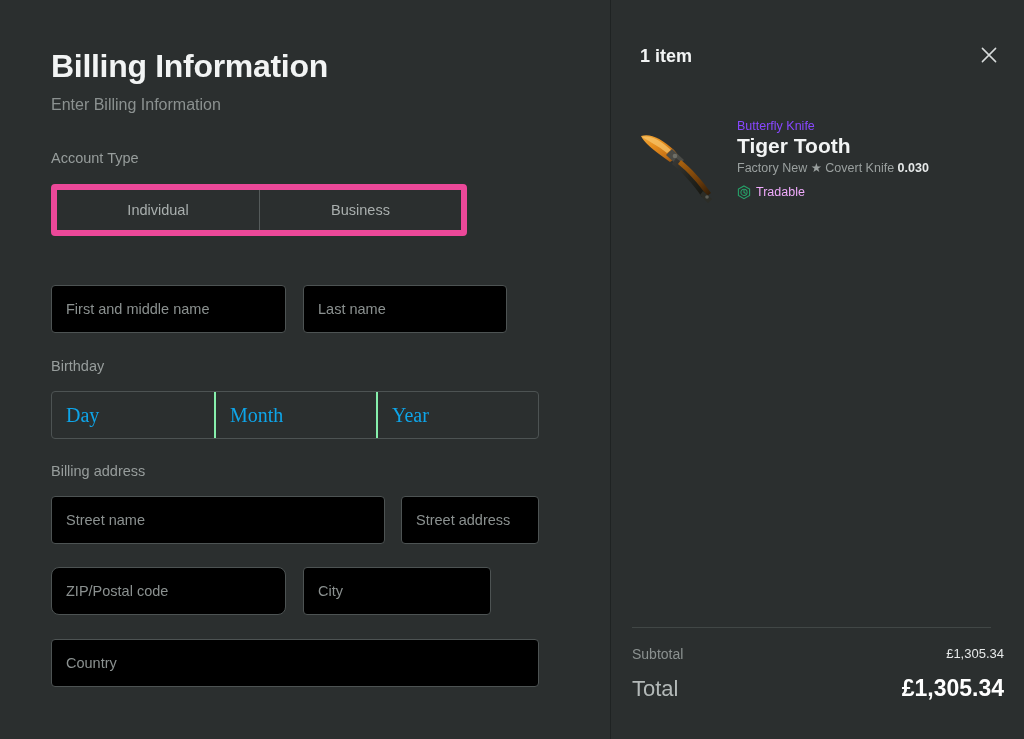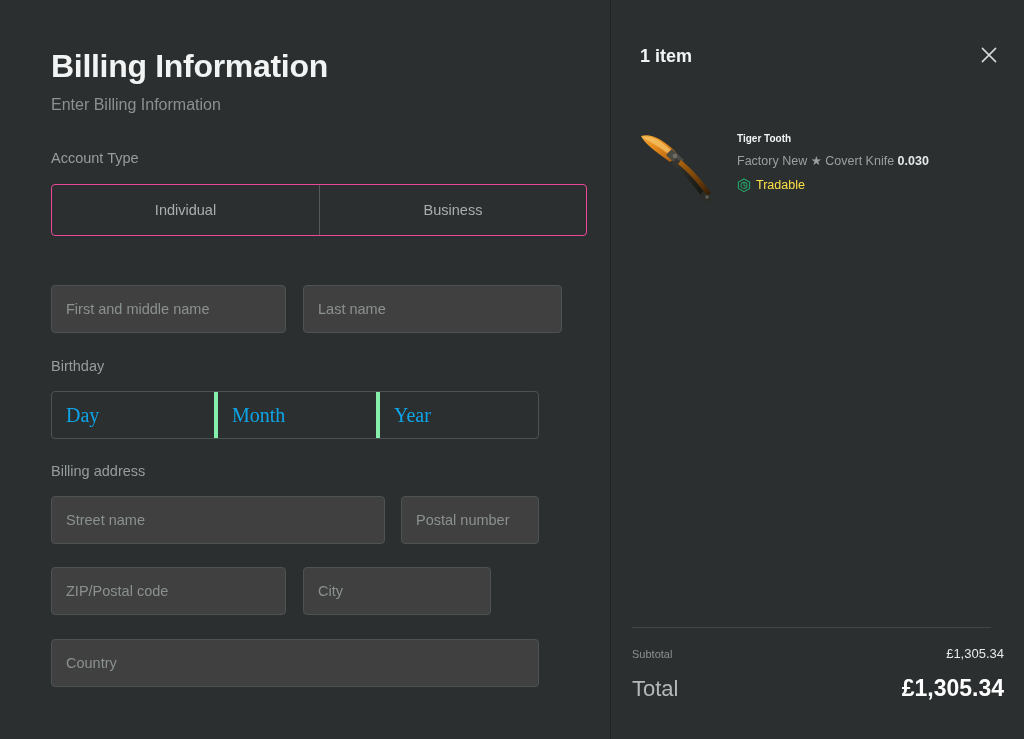--- a/index.html
+++ b/index.html
@@ -75,24 +75,24 @@
   }
   .section-label.account-type { top: 148px; }
   .section-label.birthday    { top: 356px; }
   .section-label.billing-addr{ top: 461px; }
 
   
   .segmented {
     position: absolute;
     left: 51px;
     top: 184px;
-    width: 536px;
+    width: 416px;
     height: 52px;
     display: flex;
-    border: 1px solid #ec4899;
+    border: 6px solid #ec4899;
     border-radius: 4px;
     overflow: hidden;
     background: #2b2f2f;
   }
   .segmented .seg {
     flex: 1 1 50%;
     display: flex;
     align-items: center;
     justify-content: center;
     font-size: 14.5px;
@@ -103,34 +103,34 @@
     cursor: pointer;
   }
   .segmented .seg + .seg { border-left: 1px solid #555b5b; }
 
   
   .field {
     position: absolute;
     height: 48px;
     border: 1px solid #4d5353;
     border-radius: 4px;
-    background: #404040;
+    background: #000000;
     display: flex;
     align-items: center;
     padding: 0 14px;
     font-size: 14.5px;
     color: #8b9190;
     font-family: inherit;
     cursor: text;
     white-space: nowrap;
     overflow: hidden;
   }
 
   .f-first   { left: 51px;  top: 285px; width: 235px; }
-  .f-last    { left: 303px; top: 285px; width: 259px; }
+  .f-last    { left: 303px; top: 285px; width: 204px; }
 
   
   .bd-group {
     position: absolute;
     left: 51px;
     top: 391px;
     width: 488px;
     height: 48px;
     display: flex;
     border: 1px solid #4d5353;
@@ -144,25 +144,25 @@
     align-items: center;
     padding: 0 14px;
     font-size: 20px;
     color: #0ea5e9;
     font-family: Liberation Serif, serif;
     border: none;
     background: transparent;
     cursor: text;
     white-space: nowrap;
   }
-  .bd-group .bd-cell + .bd-cell { border-left: 4px solid #86efac; }
+  .bd-group .bd-cell + .bd-cell { border-left: 2px solid #86efac; }
 
   .f-street   { left: 51px;  top: 496px; width: 334px; text-align: center; }
   .f-streetno { left: 401px; top: 496px; width: 138px; }
-  .f-zip      { left: 51px;  top: 567px; width: 235px; }
+  .f-zip      { left: 51px;  top: 567px; width: 235px; border-radius: 8px; }
   .f-city     { left: 303px; top: 567px; width: 188px; }
   .f-country  { left: 51px;  top: 639px; width: 488px; }
 
   
   .scrollbar-track {
     position: absolute;
     left: 549px;
     top: 0;
     width: 8px;
     height: 739px;
@@ -232,64 +232,64 @@
     min-width: 0;
   }
 
   .item-category {
     font-size: 12.5px;
     color: #8847ff;
     line-height: 17px;
     white-space: nowrap;
   }
   .item-name {
-    font-size: 10px;
+    font-size: 21px;
     font-weight: bold;
     color: #f2f4f4;
     line-height: 22px;
-    margin-top: 10px;
+    margin-top: 0;
     white-space: nowrap;
   }
   .item-meta {
     font-size: 12.5px;
     color: #9aa09f;
     line-height: 18px;
     margin-top: 2px;
     white-space: nowrap;
   }
   .item-meta .float-val {
     color: #e6e9e9;
     font-weight: bold;
   }
   .item-badge {
     display: flex;
     align-items: center;
     gap: 5px;
     margin-top: 7px;
-    color: #fde047;
+    color: #f0abfc;
     font-size: 12.5px;
     line-height: 17px;
     white-space: nowrap;
   }
   .item-badge svg { display: block; flex: none; }
 
   
   .totals-divider {
     position: absolute;
     left: 21px;
     top: 627px;
     width: 359px;
     height: 1px;
     background: #414746;
   }
   .subtotal-label {
     position: absolute;
     left: 21px;
     top: 645px;
-    font-size: 11px;
+    font-size: 14px;
     color: #8b9190;
     line-height: 18px;
     white-space: nowrap;
   }
   .subtotal-value {
     position: absolute;
     right: 20px;
     top: 645px;
     font-size: 13px;
     color: #e6e9e9;
@@ -344,21 +344,21 @@
       <div class="bd-group">
         <div class="bd-cell">Day</div>
         <div class="bd-cell">Month</div>
         <div class="bd-cell">Year</div>
       </div>
 
       <div class="section-label billing-addr">Billing address</div>
 
       <div class="field f-street">Street name</div>
 
-      <div class="field f-streetno">Postal number</div>
+      <div class="field f-streetno">Street address</div>
 
       <div class="field f-zip">ZIP/Postal code</div>
 
       <div class="field f-city">City</div>
 
       <div class="field f-country">Country</div>
 
     </div>
 
     <div class="scrollbar-track">
@@ -410,20 +410,21 @@
           <path d="M44 42 C55 50 67 62 76 76 L70 81 C61 68 50 56 40 48 Z" fill="url(#handleGrad)"></path>
 
           <path d="M49 44 C59 52 70 64 79 77 L75 80 C66 67 56 56 46 48 Z" fill="url(#handleGrad2)"></path>
 
           <path d="M71 75 L80 83 L76 87 L68 79 Z" fill="#2c2d27"></path>
           <circle cx="75" cy="81" r="1.8" fill="#5d5e56"></circle>
         </svg>
       </div>
 
       <div class="item-info">
+        <div class="item-category">Butterfly Knife</div>
 
         <div class="item-name">Tiger Tooth</div>
 
         <div class="item-meta">
           <span>Factory New ★ Covert Knife</span>
           <span class="float-val">0.030</span>
         </div>
 
         <div class="item-badge">
           <span>

